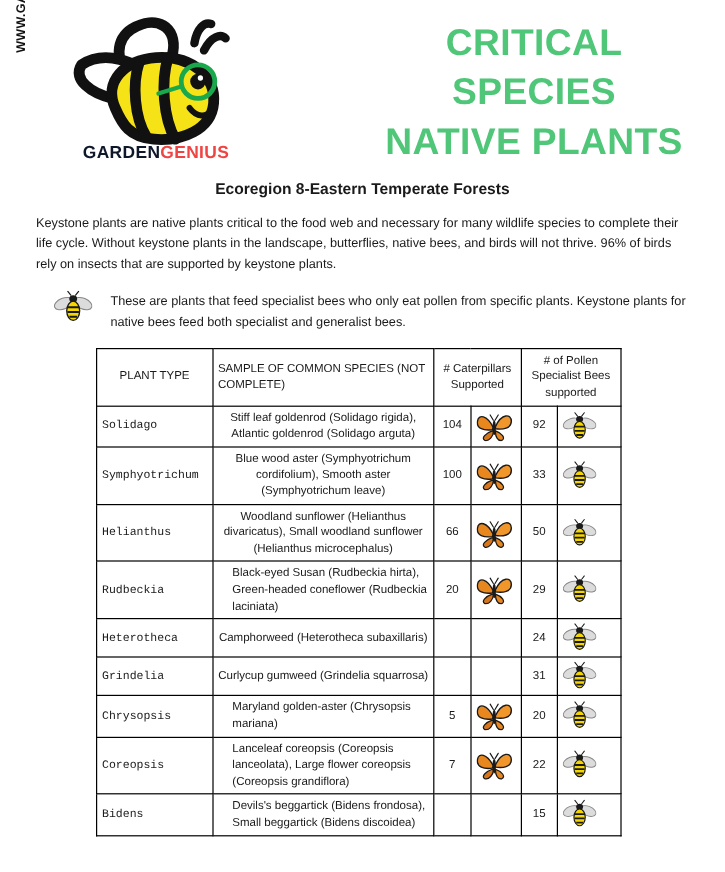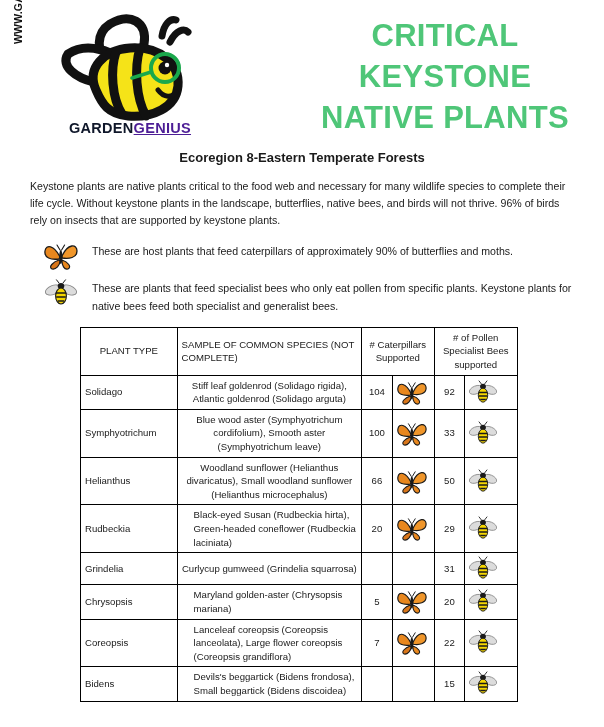--- a/index.html
+++ b/index.html
@@ -46,21 +46,21 @@
     position: absolute;
     left: 6px;
     bottom: 6px;
     width: 144px;
     text-align: center;
     font-size: 14.5px;
     font-weight: bold;
     letter-spacing: 0.3px;
   }
   .logo-word .g1 { color: #0f172a; }
-  .logo-word .g2 { color: #4c1d95; text-decoration: underline; }
+  .logo-word .g2 { color: #ef4444; }
 
   .title-block {
     position: absolute;
     left: 300px;
     top: 16px;
     width: 290px;
     text-align: center;
     color: #4fc678;
     font-size: 31px;
     font-weight: bold;
@@ -126,21 +126,21 @@
   th.h-spec   { width: 168px; text-align: left; }
   th.h-cat    { width: 66px;  text-align: center; }
   th.h-pol    { width: 76px;  text-align: center; }
   col.c-type  { width: 88px; }
   col.c-spec  { width: 168px; }
   col.c-catn  { width: 28px; }
   col.c-cati  { width: 38px; }
   col.c-poln  { width: 28px; }
   col.c-poli  { width: 48px; }
 
-  td.c-type { text-align: left; padding-left: 6px; }
+  td.c-type { text-align: left; padding-left: 6px; font-family: Liberation Mono, monospace; }
   td.c-spec { text-align: center; }
   td.c-spec.left { text-align: left; padding-left: 16px; }
   td.c-num  { text-align: center; }
   td.c-icon { text-align: center; padding: 2px; }
 
   svg { display: block; }
 </style>
 </head>
 <body>
 
@@ -172,44 +172,31 @@
         <path d="M106 84 C 112 92, 120 92, 124 86" fill="none" stroke="#111" stroke-width="5" stroke-linecap="round"></path>
       </svg>
     </span>
     <div class="logo-word">
       <span class="g1">GARDEN</span><span class="g2">GENIUS</span>
     </div>
   </div>
 
   <div class="title-block">
     <div>CRITICAL</div>
-    <div>KEYSTONE</div>
+    <div>SPECIES</div>
     <div>NATIVE PLANTS</div>
   </div>
 </div>
 
 <div class="ecoregion">Ecoregion 8-Eastern Temperate Forests</div>
 
 <p class="intro">Keystone plants are native plants critical to the food web and necessary for many wildlife species to complete their life cycle.  Without keystone plants in the landscape, butterflies, native bees, and birds will not thrive.  96% of birds rely on insects that are supported by keystone plants.</p>
 
 <div class="legend">
 
-  <div class="legend-row">
-    <span class="legend-icon">
-      <svg width="34" height="28" viewBox="0 0 34 28">
-        <path d="M16 15 C 10 3, 2 2, 1 9 C 0 16, 7 18, 15 17 Z" fill="#e8871e" stroke="#1a1a1a" stroke-width="1.3"></path>
-        <path d="M18 14 C 24 1, 33 2, 33 9 C 33 16, 25 17, 18 16 Z" fill="#f0962a" stroke="#1a1a1a" stroke-width="1.3"></path>
-        <path d="M15 18 C 9 20, 4 25, 8 27 C 12 28, 16 23, 16 19 Z" fill="#d9761a" stroke="#1a1a1a" stroke-width="1.2"></path>
-        <path d="M18 18 C 24 20, 28 25, 24 27 C 20 28, 18 23, 18 19 Z" fill="#e8871e" stroke="#1a1a1a" stroke-width="1.2"></path>
-        <ellipse cx="16.8" cy="15" rx="1.6" ry="7" fill="#1a1a1a"></ellipse>
-        <path d="M16 8 L 13 3 M17.6 8 L 20.6 3" stroke="#1a1a1a" stroke-width="1.1" stroke-linecap="round"></path>
-      </svg>
-    </span>
-    <span class="legend-text">These are host plants that feed caterpillars of approximately 90% of butterflies and moths.</span>
-  </div>
 
   <div class="legend-row">
     <span class="legend-icon">
       <svg width="32" height="28" viewBox="0 0 32 28">
         <ellipse cx="8" cy="11" rx="8" ry="4.5" fill="#dcdcdc" stroke="#888" stroke-width="0.9" transform="rotate(-22 8 11)"></ellipse>
         <ellipse cx="24" cy="11" rx="8" ry="4.5" fill="#dcdcdc" stroke="#888" stroke-width="0.9" transform="rotate(22 24 11)"></ellipse>
         <ellipse cx="16" cy="7" rx="3.3" ry="3" fill="#1a1a1a"></ellipse>
         <path d="M14 4 L 11.5 0.8 M18 4 L 20.5 0.8" stroke="#1a1a1a" stroke-width="1" stroke-linecap="round"></path>
         <ellipse cx="16" cy="17" rx="5.4" ry="8" fill="#f5d600" stroke="#1a1a1a" stroke-width="1.1"></ellipse>
         <path d="M10.9 14 H 21.1 M11.2 18 H 20.8 M12.8 22 H 19.2" stroke="#1a1a1a" stroke-width="1.7"></path>
@@ -336,20 +323,37 @@
               <ellipse cx="8" cy="11" rx="8" ry="4.5" fill="#dcdcdc" stroke="#888" stroke-width="0.9" transform="rotate(-22 8 11)"></ellipse>
               <ellipse cx="24" cy="11" rx="8" ry="4.5" fill="#dcdcdc" stroke="#888" stroke-width="0.9" transform="rotate(22 24 11)"></ellipse>
               <ellipse cx="16" cy="7" rx="3.3" ry="3" fill="#1a1a1a"></ellipse>
               <path d="M14 4 L 11.5 0.8 M18 4 L 20.5 0.8" stroke="#1a1a1a" stroke-width="1" stroke-linecap="round"></path>
               <ellipse cx="16" cy="17" rx="5.4" ry="8" fill="#f5d600" stroke="#1a1a1a" stroke-width="1.1"></ellipse>
               <path d="M10.9 14 H 21.1 M11.2 18 H 20.8 M12.8 22 H 19.2" stroke="#1a1a1a" stroke-width="1.7"></path>
             </svg>
           </td>
         </tr>
         <tr>
+          <td class="c-type">Heterotheca</td>
+          <td class="c-spec">Camphorweed (Heterotheca subaxillaris)</td>
+          <td class="c-num"></td>
+          <td class="c-icon"></td>
+          <td class="c-num">24</td>
+          <td class="c-icon">
+            <svg width="28" height="25" viewBox="0 0 32 28">
+              <ellipse cx="8" cy="11" rx="8" ry="4.5" fill="#dcdcdc" stroke="#888" stroke-width="0.9" transform="rotate(-22 8 11)"></ellipse>
+              <ellipse cx="24" cy="11" rx="8" ry="4.5" fill="#dcdcdc" stroke="#888" stroke-width="0.9" transform="rotate(22 24 11)"></ellipse>
+              <ellipse cx="16" cy="7" rx="3.3" ry="3" fill="#1a1a1a"></ellipse>
+              <path d="M14 4 L 11.5 0.8 M18 4 L 20.5 0.8" stroke="#1a1a1a" stroke-width="1" stroke-linecap="round"></path>
+              <ellipse cx="16" cy="17" rx="5.4" ry="8" fill="#f5d600" stroke="#1a1a1a" stroke-width="1.1"></ellipse>
+              <path d="M10.9 14 H 21.1 M11.2 18 H 20.8 M12.8 22 H 19.2" stroke="#1a1a1a" stroke-width="1.7"></path>
+            </svg>
+          </td>
+        </tr>
+        <tr>
           <td class="c-type">Grindelia</td>
           <td class="c-spec">Curlycup gumweed (Grindelia squarrosa)</td>
           <td class="c-num"></td>
           <td class="c-icon"></td>
           <td class="c-num">31</td>
           <td class="c-icon">
             <svg width="28" height="25" viewBox="0 0 32 28">
               <ellipse cx="8" cy="11" rx="8" ry="4.5" fill="#dcdcdc" stroke="#888" stroke-width="0.9" transform="rotate(-22 8 11)"></ellipse>
               <ellipse cx="24" cy="11" rx="8" ry="4.5" fill="#dcdcdc" stroke="#888" stroke-width="0.9" transform="rotate(22 24 11)"></ellipse>
               <ellipse cx="16" cy="7" rx="3.3" ry="3" fill="#1a1a1a"></ellipse>

